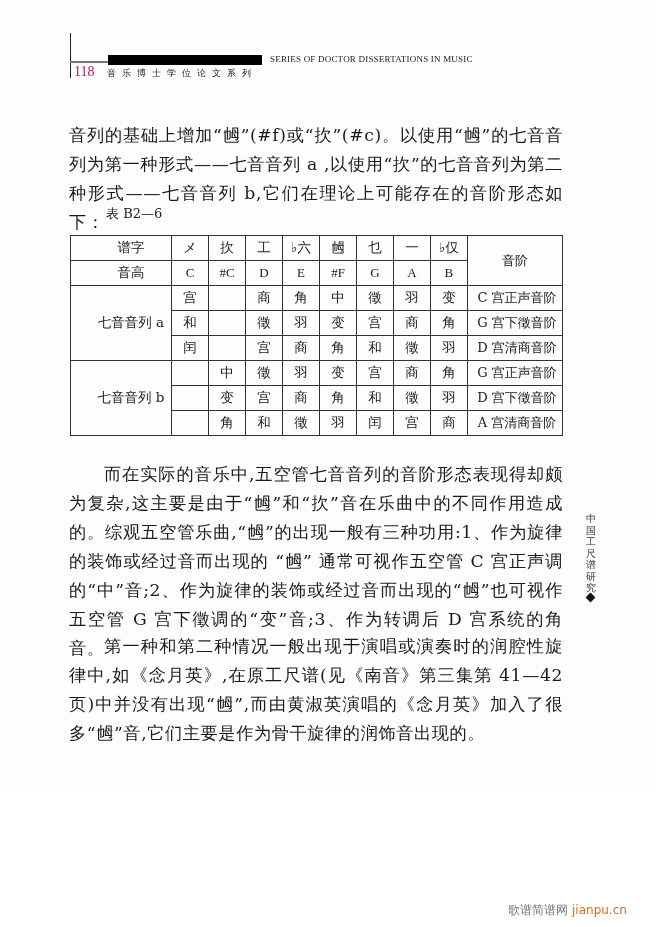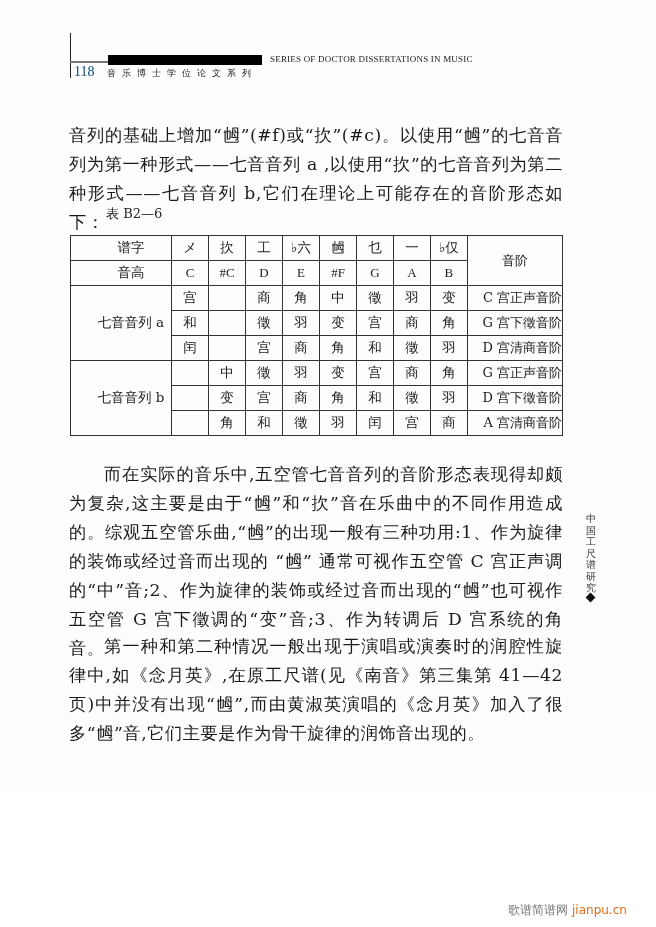--- a/index.html
+++ b/index.html
@@ -47,21 +47,21 @@
     font-size: 9px;
     letter-spacing: 0.2px;
     color: #222;
     white-space: nowrap;
   }
   .hdr-pageno {
     position: absolute;
     left: 74px; top: 64px;
     font-family: "Liberation Serif", serif;
     font-size: 14px;
-    color: #0c4a6e;
+    color: #be185d;
   }
   .hdr-series-cn {
     position: absolute;
     left: 107px; top: 67px;
     font-size: 9px;
     letter-spacing: 6px;
     color: #222;
     white-space: nowrap;
   }
   
@@ -99,21 +99,21 @@
   .scale-table td, .scale-table th {
     border: 1px solid #333;
     text-align: center;
     vertical-align: middle;
     height: 24px;
     padding: 0;
     font-weight: normal;
   }
   .scale-table .c-label { width: 86px; padding-left: 20px; }
   .scale-table .c-note { width: 38px; }
-  .scale-table .c-scale { width: 97px; text-align: right; padding-left: 4px; font-size: 13px; }
+  .scale-table .c-scale { width: 97px; text-align: center; padding-left: 4px; font-size: 13px; }
   .scale-table .latin { font-family: "Liberation Serif", serif; font-size: 13px; }
 
   
   .side-tab {
     position: absolute;
     left: 585px; top: 513px;
     width: 12px;
     font-size: 10px;
     line-height: 11.5px;
     color: #333;

